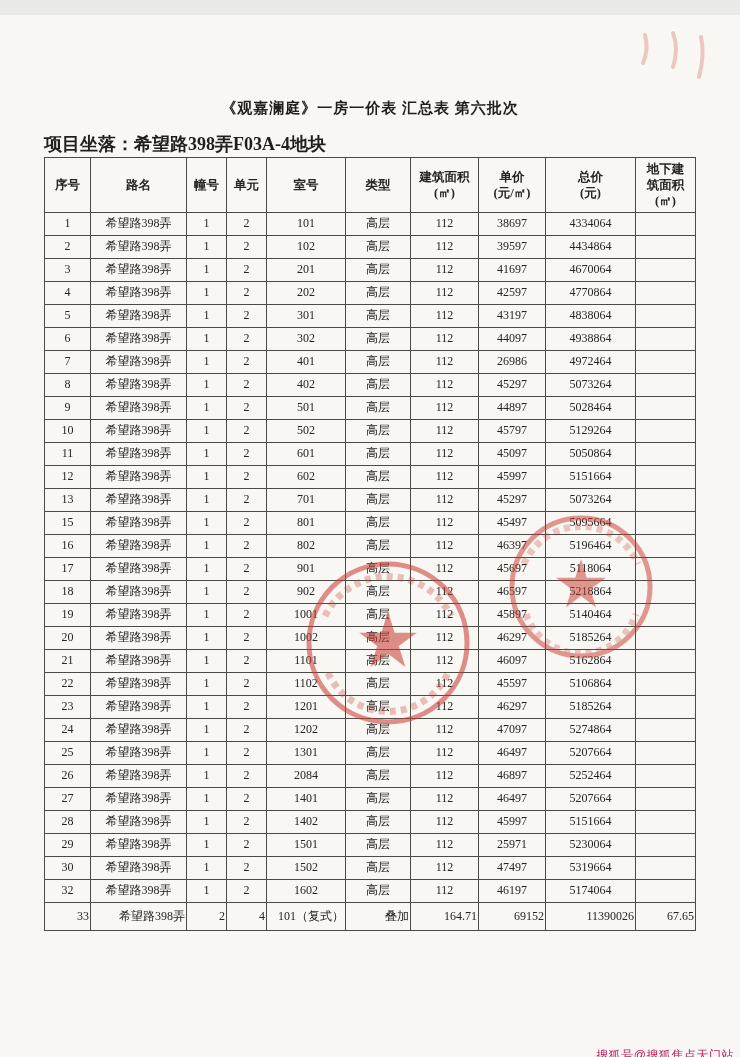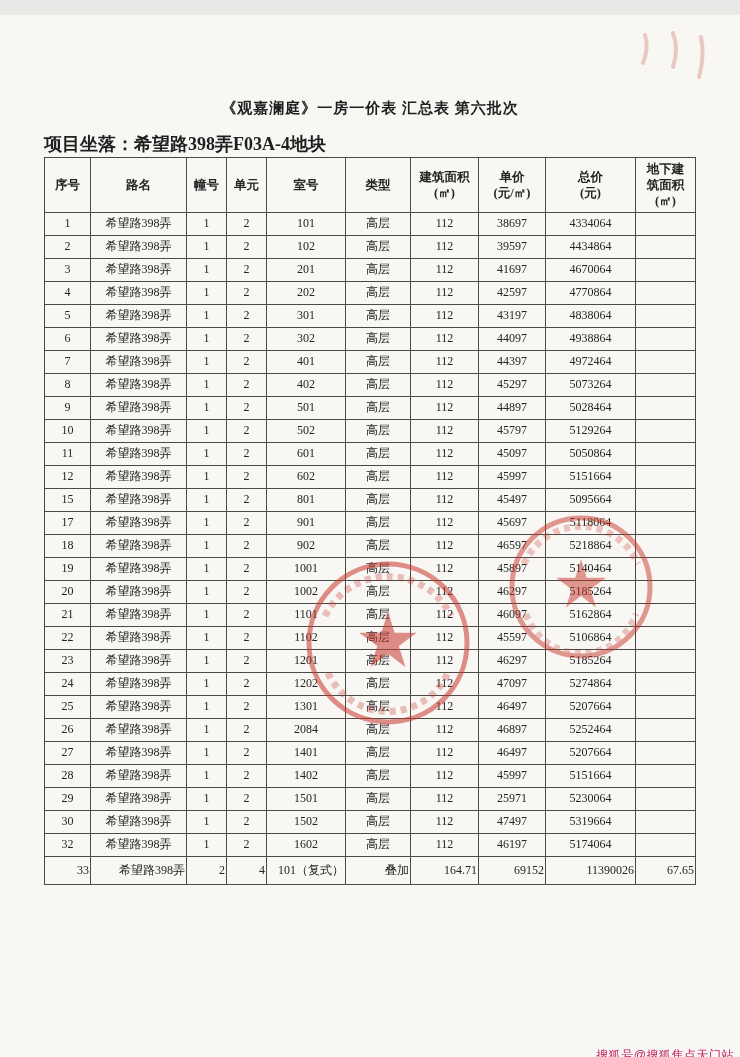--- a/index.html
+++ b/index.html
@@ -164,21 +164,21 @@
           <td></td>
         </tr>
         <tr>
           <td>7</td>
           <td>希望路398弄</td>
           <td>1</td>
           <td>2</td>
           <td>401</td>
           <td>高层</td>
           <td>112</td>
-          <td>44397</td>
+          <td>26986</td>
           <td>4972464</td>
           <td></td>
         </tr>
         <tr>
           <td>8</td>
           <td>希望路398弄</td>
           <td>1</td>
           <td>2</td>
           <td>402</td>
           <td>高层</td>
@@ -229,29 +229,53 @@
           <td>1</td>
           <td>2</td>
           <td>602</td>
           <td>高层</td>
           <td>112</td>
           <td>45997</td>
           <td>5151664</td>
           <td></td>
         </tr>
         <tr>
+          <td>13</td>
+          <td>希望路398弄</td>
+          <td>1</td>
+          <td>2</td>
+          <td>701</td>
+          <td>高层</td>
+          <td>112</td>
+          <td>45297</td>
+          <td>5073264</td>
+          <td></td>
+        </tr>
+        <tr>
           <td>15</td>
           <td>希望路398弄</td>
           <td>1</td>
           <td>2</td>
           <td>801</td>
           <td>高层</td>
           <td>112</td>
           <td>45497</td>
           <td>5095664</td>
+          <td></td>
+        </tr>
+        <tr>
+          <td>16</td>
+          <td>希望路398弄</td>
+          <td>1</td>
+          <td>2</td>
+          <td>802</td>
+          <td>高层</td>
+          <td>112</td>
+          <td>46397</td>
+          <td>5196464</td>
           <td></td>
         </tr>
         <tr>
           <td>17</td>
           <td>希望路398弄</td>
           <td>1</td>
           <td>2</td>
           <td>901</td>
           <td>高层</td>
           <td>112</td>

